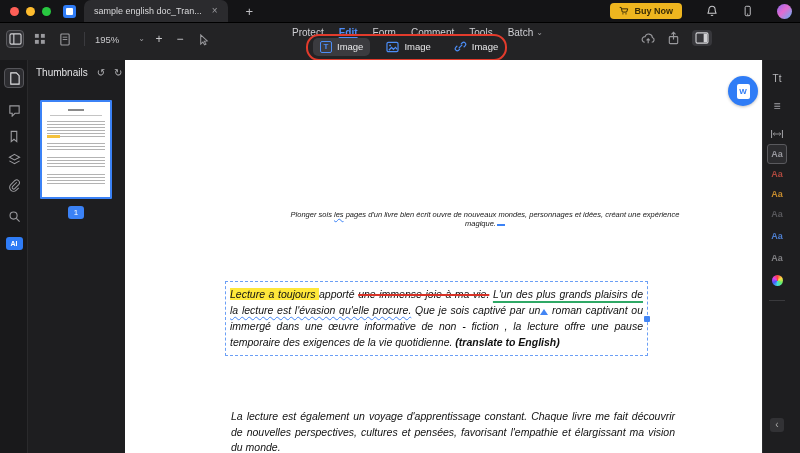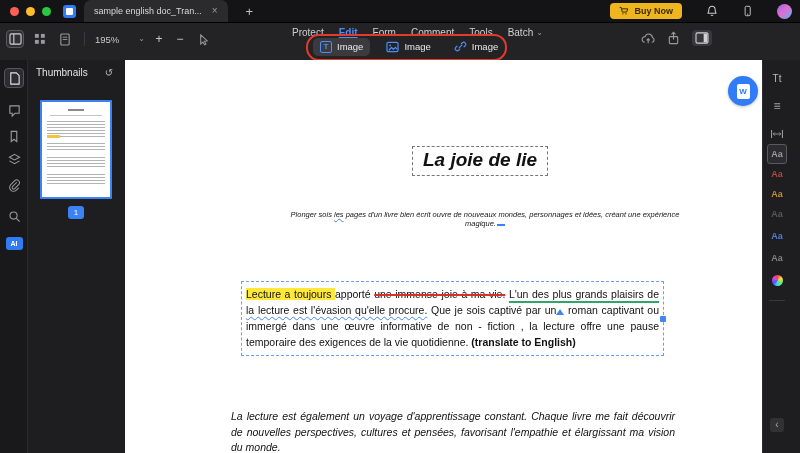--- a/index.html
+++ b/index.html
@@ -58,21 +58,21 @@
   .bodyrow { display:flex; height:393px; }
   .iconstrip { width:28px; background:#19191b; border-right:1px solid #2a2a2c; position:relative; }
   .strip-item { position:absolute; left:4px; width:20px; height:20px;
                 display:flex; align-items:center; justify-content:center; border-radius:4px; }
   .strip-item.active { background:#2d2d31; border:1px solid #55555a; }
   .ai-badge { background:#2f7cf6; border-radius:3px; width:17px; height:13px;
               display:flex; align-items:center; justify-content:center; }
   .ai-badge span { color:#fff; font-size:7px; font-weight:bold; }
 
   .thumbs { width:97px; background:#1e1e20; position:relative; }
-  .th-head { display:flex; align-items:center; padding:7px 8px 0 8px; gap:17px; }
+  .th-head { display:flex; align-items:center; padding:7px 8px 0 8px; gap:9px; }
   .th-title { font-size:10px; color:#e3e3e5; flex:1; }
   .rot { color:#b5b5b8; font-size:10px; line-height:1; }
   .thumb { position:absolute; left:12px; top:40px; width:72px; height:99px; background:#fff;
            border:2px solid #3b82f6; border-radius:1px; }
   .t-title { width:16px; height:2px; background:#8a8a8a; margin:7px auto 4px; }
   .t-sub   { width:52px; height:1px; background:#c4c4c4; margin:0 auto; }
   .t-par { margin:5px auto 0; width:58px;
            background:repeating-linear-gradient(to bottom,#b3b3b3 0 1px,transparent 1px 3px); }
   .t-hl { position:absolute; left:5px; top:33px; width:13px; height:3px; background:#f4c23d; }
   .page-badge { position:absolute; left:40px; top:146px; width:16px; height:13px; background:#3b82f6;
@@ -88,22 +88,22 @@
           display:flex; align-items:center; justify-content:center; }
   .wdoc span { color:#2f7cf6; font-size:8px; font-weight:bold; }
 
   .doc-title { position:absolute; left:287px; top:86px; border:1.5px dashed #777;
                padding:2px 10px 4px; font-size:19px; font-weight:bold; font-style:italic; }
   .doc-subtitle { position:absolute; left:160px; top:150px; width:400px; text-align:center;
                   font-size:7.5px; font-style:italic; color:#161616; }
   .sub-mark { text-decoration:underline wavy #3b82f6 1px; text-underline-offset:1px; }
   .sub-tail { display:inline-block; width:8px; height:2px; background:#3b82f6; margin-left:1px; }
 
-  .p1-box { position:absolute; left:116px; top:221px; width:423px; border:1px dashed #6b9ff5;
-            padding:4px 4px 5px; font-size:10.5px; line-height:16px;
+  .p1-box { position:absolute; left:100px; top:221px; width:423px; border:1px dashed #6b9ff5;
+            padding:4px 4px 5px; font-size:10.5px; font-style:italic; line-height:16px;
             text-align:justify; }
   .seg-hl { background:#ffe83a; }
   .seg-strike { text-decoration:line-through; text-decoration-color:#d73227;
                 text-decoration-thickness:1.5px; }
   .seg-green { text-decoration:underline; text-decoration-color:#2fa866;
                text-decoration-thickness:2px; text-underline-offset:3px; }
   .seg-wavy { text-decoration:underline wavy #4285f4 1px; text-underline-offset:2px; }
   .seg-bold { font-weight:bold; }
   .caret { display:inline-block; width:0; height:0; border-left:4px solid transparent;
            border-right:4px solid transparent; border-bottom:6px solid #4285f4;
@@ -325,21 +325,20 @@
     <div class="page-badge">1</div>
   </div>
 
   <div class="canvas">
     <div class="float-btn">
       <div class="wdoc">
         <span>W</span>
       </div>
     </div>
 
-    <div class="doc-title">La joie de lie</div>
 
     <div class="doc-subtitle"><span>Plonger sois </span><span class="sub-mark">les</span><span> pages d'un livre bien écrit ouvre de nouveaux mondes, personnages et idées, créant une expérience magique.</span><span class="sub-tail"></span></div>
 
     <div class="p1-box"><span class="seg-hl">Lecture a toujours </span><span>apporté </span><span class="seg-strike">une immense joie à ma vie.</span><span> </span><span class="seg-green">L'un des plus grands plaisirs de </span><span class="seg-wavy">la lecture est l'évasion qu'elle procure.</span><span> Que je sois captivé par un</span><span class="caret"></span><span> roman captivant ou immergé dans une œuvre informative de non - fiction , la lecture offre une pause temporaire des exigences de la vie quotidienne. </span><span class="seg-bold">(translate to English)</span>
       <div class="p1-handle"></div>
     </div>
 
     <div class="p2">La lecture est également un voyage d'apprentissage constant. Chaque livre me fait découvrir de nouvelles perspectives, cultures et pensées, favorisant l'empathie et élargissant ma vision du monde.</div>
   </div>
 

